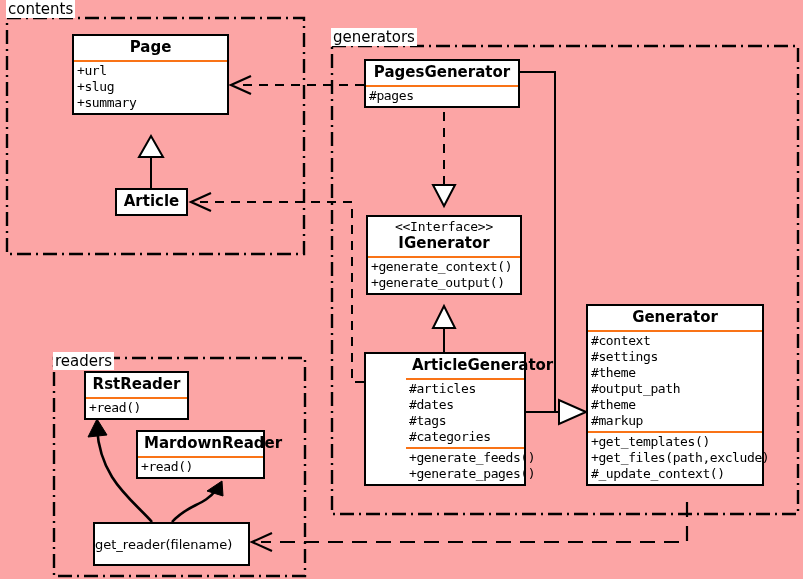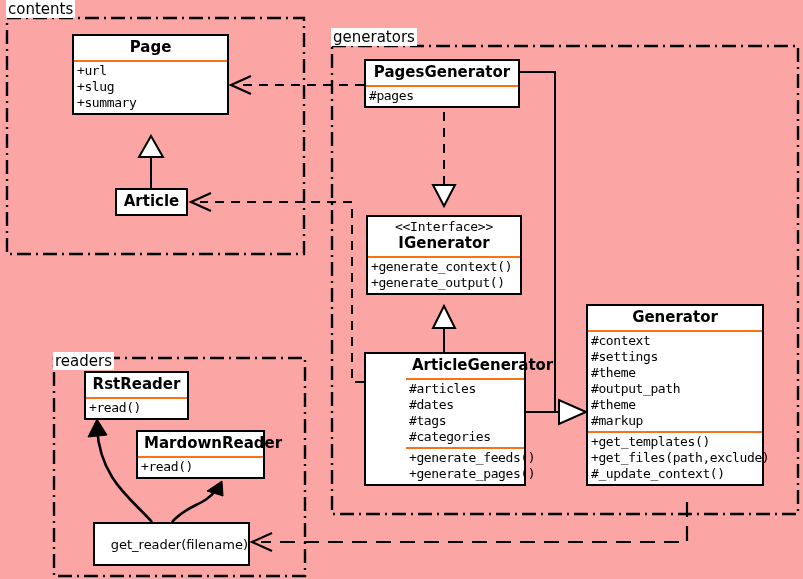--- a/index.html
+++ b/index.html
@@ -60,21 +60,21 @@
     letter-spacing: -0.4px;
   }
   
   .func-box {
     position: absolute;
     box-sizing: border-box;
     border: 2px solid #000;
     background: #ffffff;
     display: flex;
     align-items: center;
-    justify-content: flex-end;
+    justify-content: flex-start;
     z-index: 5;
   }
   .func-label {
     font-family: "DejaVu Sans", sans-serif;
     font-size: 13px;
     color: #000;
     white-space: nowrap;
   }
   
   .pkg-label {

